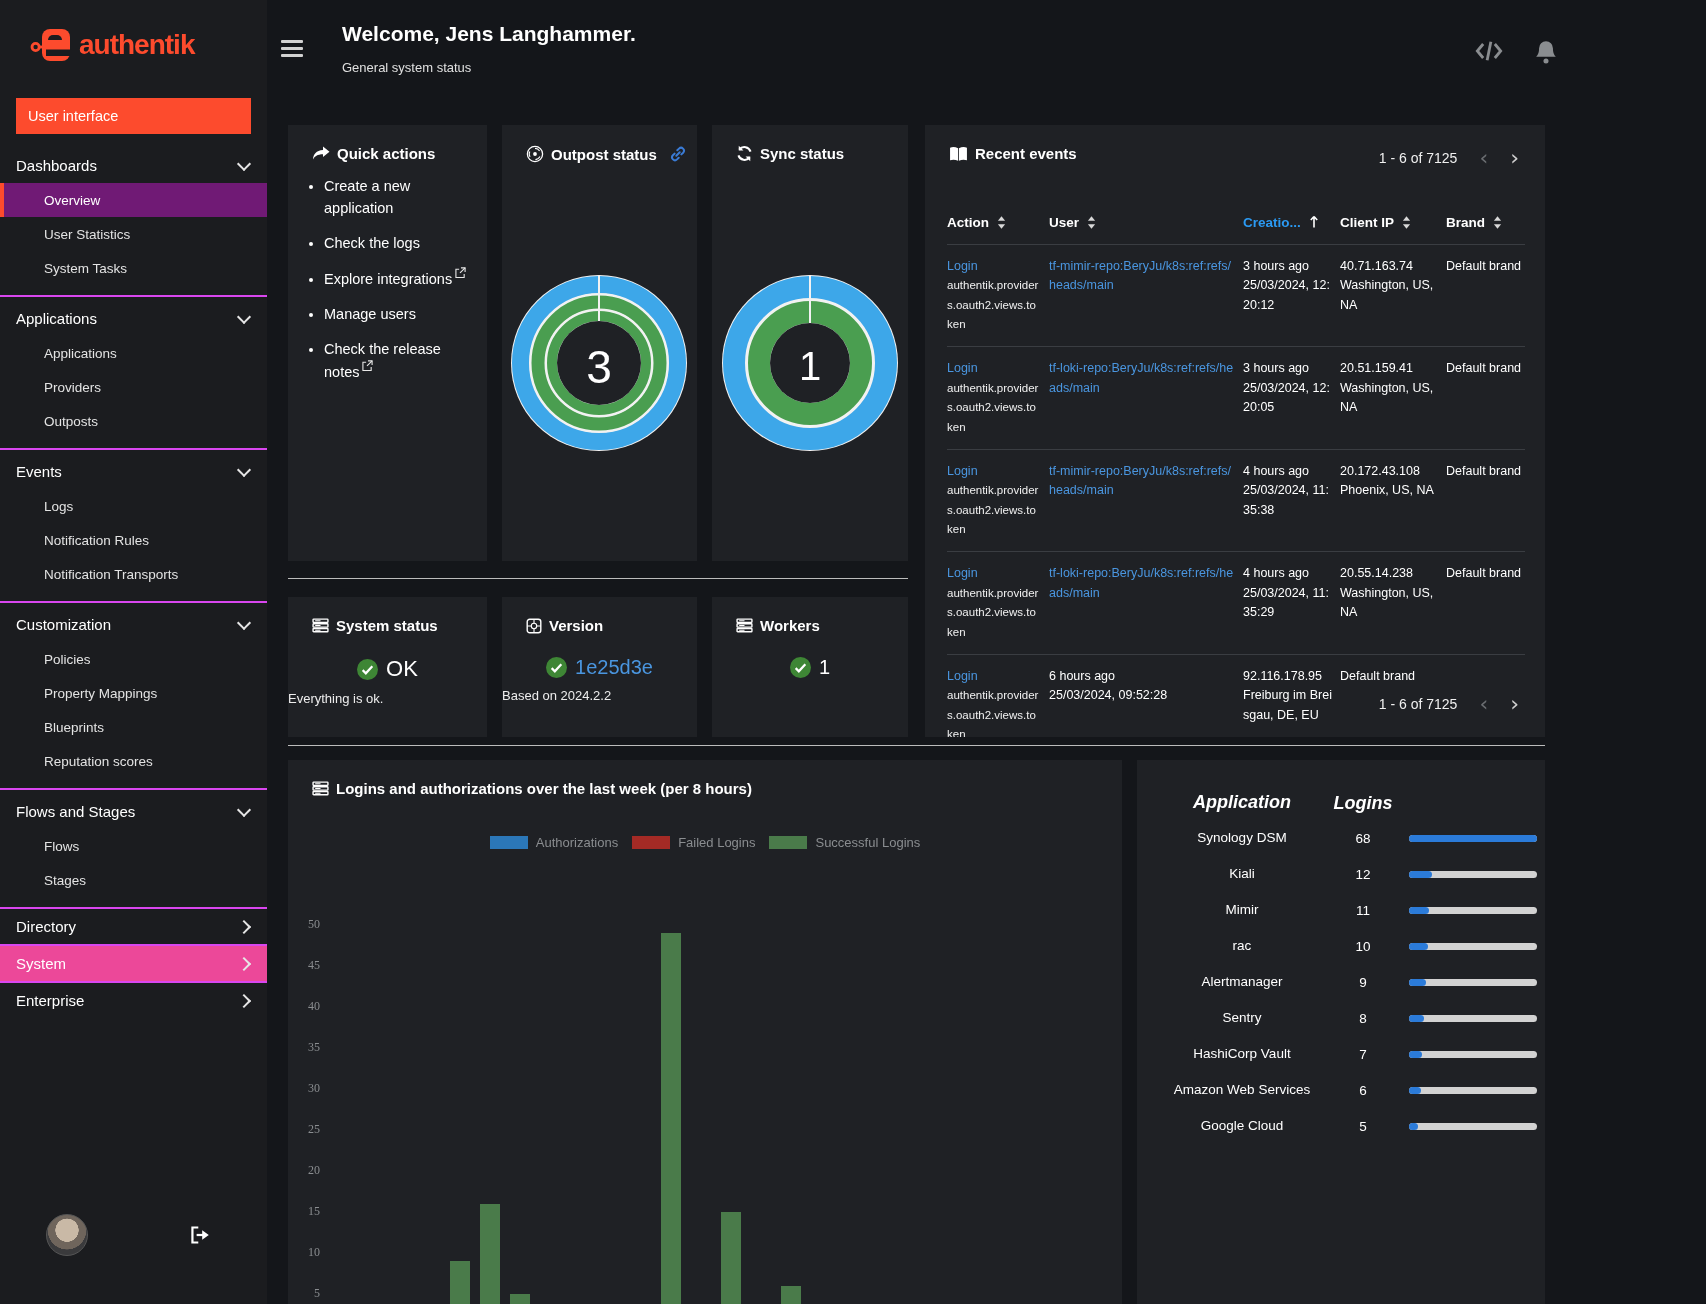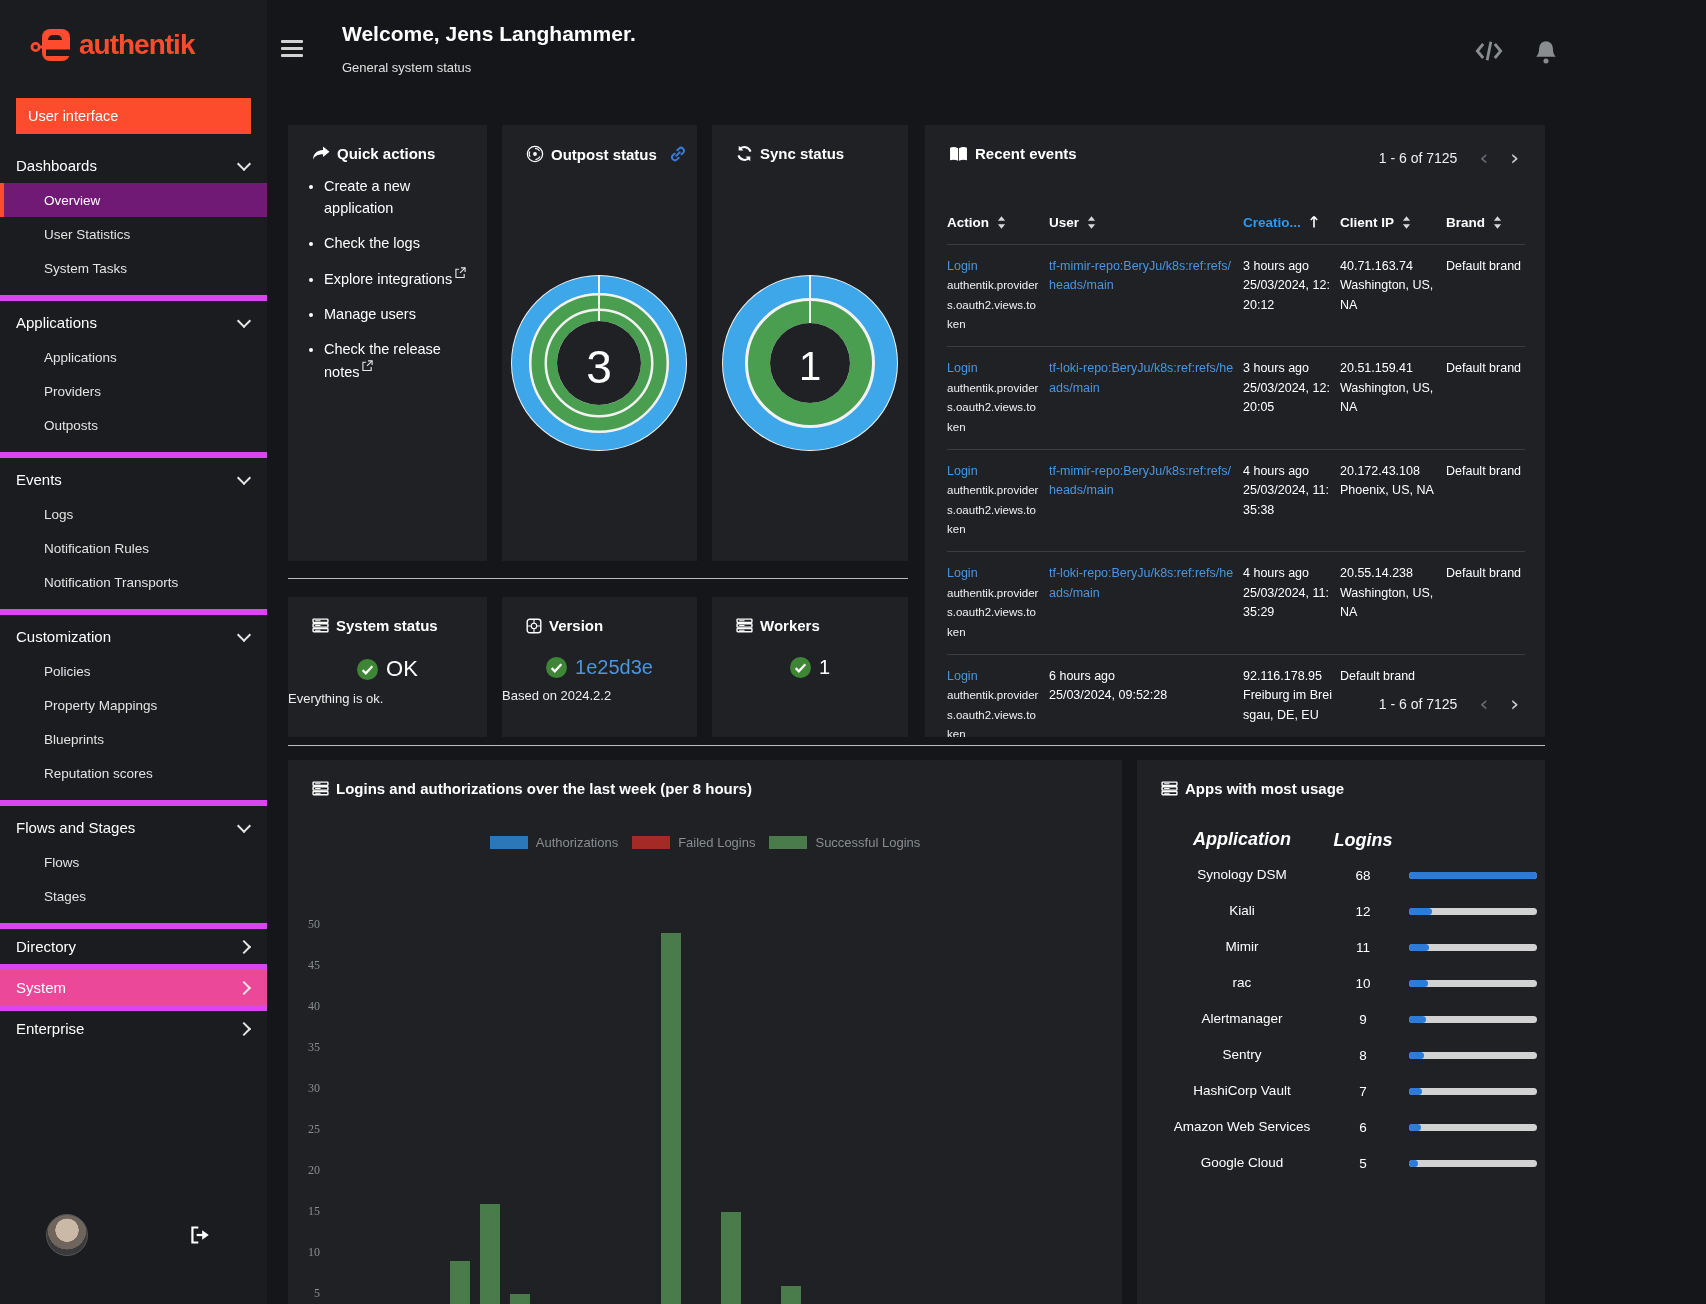--- a/index.html
+++ b/index.html
@@ -2,21 +2,21 @@
 <html><head>
 <meta charset="utf-8">
 <style>
   html,body{margin:0;padding:0;background:#101114;}
   body{width:1706px;height:1304px;overflow:hidden;font-family:"Liberation Sans","DejaVu Sans",sans-serif;color:#fff;position:relative;}
   .sidebar{position:absolute;left:0;top:0;width:267px;height:1304px;background:#1b1c1f;display:flex;flex-direction:column;}
   .logo-row{display:flex;align-items:center;gap:7px;padding:26px 0 20px 30px;}
   .logo-text{color:#fd4b2d;font-weight:bold;font-size:28px;letter-spacing:-1px;}
   .ui-btn{margin:14px 16px 10px 16px;background:#fd4b2d;color:#fff;font-size:14.5px;border:none;text-align:left;padding:10px 12px;cursor:pointer;}
   .nav{flex:1;overflow:hidden;text-align:center;}
-  .nav-section{border-top:6px solid #d946ef;padding:4px 0 10px 0;}
+  .nav-section{border-top:2px solid #d946ef;padding:4px 0 10px 0;}
   .nav-section:first-child{border-top:none;}
   .nav-section.flat{padding:0;}
   .sec-head{display:flex;align-items:center;justify-content:space-between;padding:9px 18px 9px 16px;font-size:15px;color:#fff;cursor:pointer;}
   .sec-head.hl{background:#ec4899;}
   .sub-item{position:relative;display:flex;align-items:center;height:34px;padding-left:44px;font-size:13.5px;color:#e3e3e3;cursor:pointer;}
   .sub-item.active{background:#701a75;color:#fff;}
   .sub-item.active::before{content:"";position:absolute;left:0;top:0;bottom:0;width:4px;background:#fd4b2d;}
   .chev{display:inline-block;width:8px;height:8px;border-right:2.2px solid #e6e6e6;border-bottom:2.2px solid #e6e6e6;}
   .chev.down{transform:rotate(45deg);margin-top:-4px;}
   .chev.right{transform:rotate(-45deg);}
@@ -421,31 +421,20 @@
         <div class="bar" style="left: 162px; top: 501.2px; height: 133.8px; background: rgb(74, 123, 74);"></div>
         <div class="bar" style="left: 192px; top: 443.8px; height: 191.2px; background: rgb(74, 123, 74);"></div>
         <div class="bar" style="left: 222px; top: 534px; height: 101px; background: rgb(74, 123, 74);"></div>
         <div class="bar" style="left: 373px; top: 173.2px; height: 461.8px; background: rgb(74, 123, 74);"></div>
         <div class="bar" style="left: 433px; top: 452px; height: 183px; background: rgb(74, 123, 74);"></div>
         <div class="bar" style="left: 493px; top: 525.8px; height: 109.2px; background: rgb(74, 123, 74);"></div>
       </div>
   </div>
 
   <div class="card" style="left:870px;top:760px;width:408px;height:544px">
-    <div class="card-title">
-      <svg width="17" height="15" viewBox="0 0 16 14">
-        <g fill="none" stroke="#fff" stroke-width="1.3">
-            <rect x="1" y="1" width="14" height="3.1" rx=".6"></rect>
-            <rect x="1" y="5.4" width="14" height="3.1" rx=".6"></rect>
-            <rect x="1" y="9.8" width="14" height="3.1" rx=".6"></rect>
-          </g>
-        <path d="M3 2.5h5M3 7h5M3 11.4h5" stroke="#fff"></path>
-      </svg>
-      <span>Apps with most usage</span>
-    </div>
     <div class="apps-grid" id="apps-grid">
         <div class="apps-row head">
           <div class="c1">Application</div>
           <div class="c2">Logins</div>
           <div></div>
         </div>
         <div class="apps-row">
           <div class="c1">Synology DSM</div>
           <div class="c2">68</div>
           <div>

